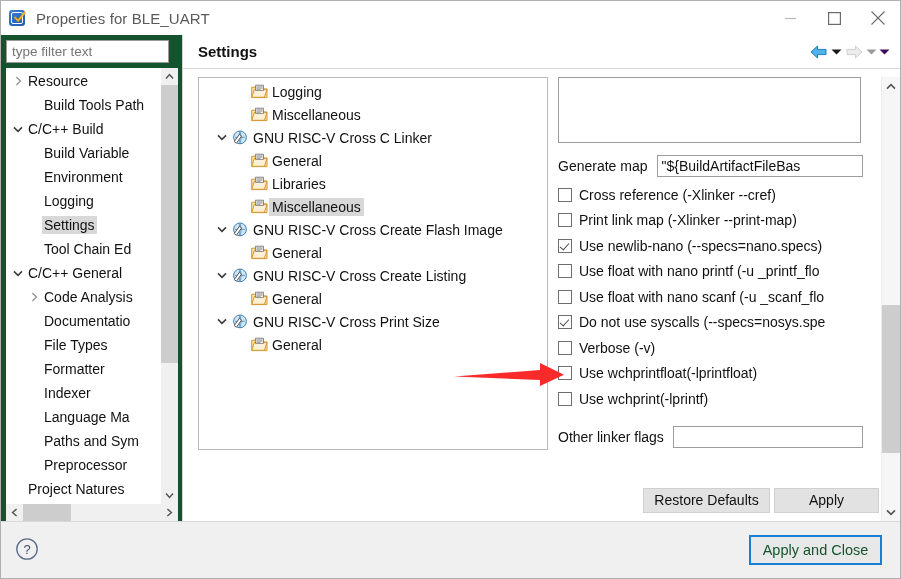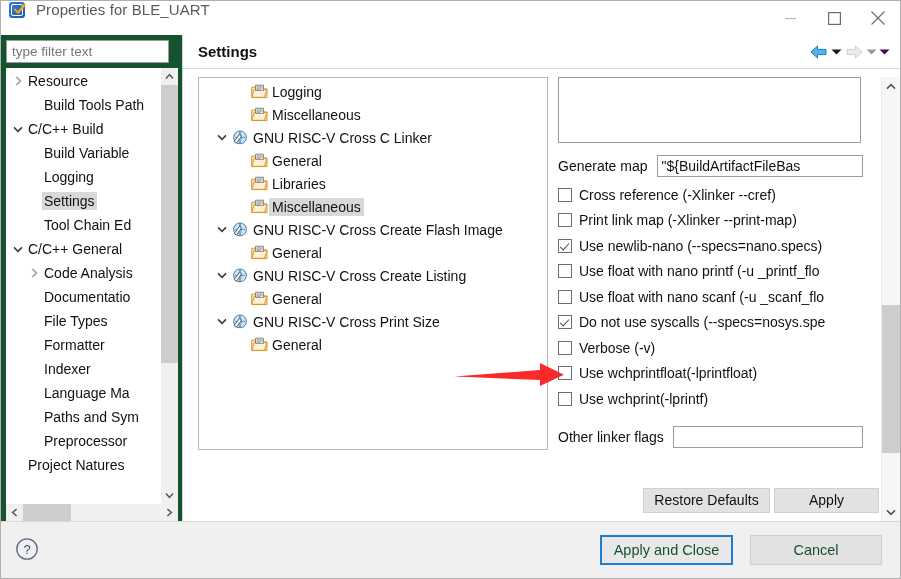--- a/index.html
+++ b/index.html
@@ -19,21 +19,21 @@
     position: absolute; inset: 0;
     background: #f0f0f0;
     border: 1px solid #b0b0b0;
     box-sizing: border-box;
     display: flex; flex-direction: column;
   }
 
   
   .titlebar {
     height: 34px; background: #ffffff;
-    display: flex; 
+    display: flex; align-items: center;
     flex: 0 0 34px;
     position: relative;
   }
   .app-icon {
     width: 18px; height: 18px; margin-left: 8px; margin-right: 9px;
     position: relative; flex: 0 0 18px;
   }
   .app-icon .sq {
     position: absolute; left: 0; top: 1px; width: 16px; height: 16px;
     background: linear-gradient(135deg,#3a7fd5 0%, #1d5bb0 100%);
@@ -323,20 +323,24 @@
                 </svg>
               </span>
               <span class="lbl">C/C++ Build</span>
             </div>
             <div class="tnode ind2">
               <span class="arrow"></span>
               <span class="lbl">Build Variable</span>
             </div>
             <div class="tnode ind2">
               <span class="arrow"></span>
+              <span class="lbl">Environment</span>
+            </div>
+            <div class="tnode ind2">
+              <span class="arrow"></span>
               <span class="lbl">Logging</span>
             </div>
             <div class="tnode ind2">
               <span class="arrow"></span>
               <span class="lbl sel">Settings</span>
             </div>
             <div class="tnode ind2">
               <span class="arrow"></span>
               <span class="lbl">Tool Chain Ed</span>
             </div>
@@ -719,20 +723,19 @@
 
   <div class="bottombar">
     <div class="help-icon">
       <svg width="24" height="24" viewBox="0 0 24 24">
         <circle cx="12" cy="12" r="10.2" fill="none" stroke="#5a6b85" stroke-width="1.3"></circle>
         <text x="12" y="17" text-anchor="middle" font-family="Liberation Sans, sans-serif" font-size="13" fill="#3d4e68">?</text>
       </svg>
     </div>
     <div class="bottom-btns">
       <div class="btn-big btn-apply-close">Apply and Close</div>
-      <div class="btn-big btn-cancel">Cancel</div>
     </div>
   </div>
 
   <svg class="red-arrow" width="112" height="28" viewBox="0 0 112 28">
     <path d="M0 15.5 L86 9 L86 2 L110 13.8 L86 25 L86 19 Z" fill="#fb2a2a"></path>
   </svg>
 </div>
 
 </body></html>

